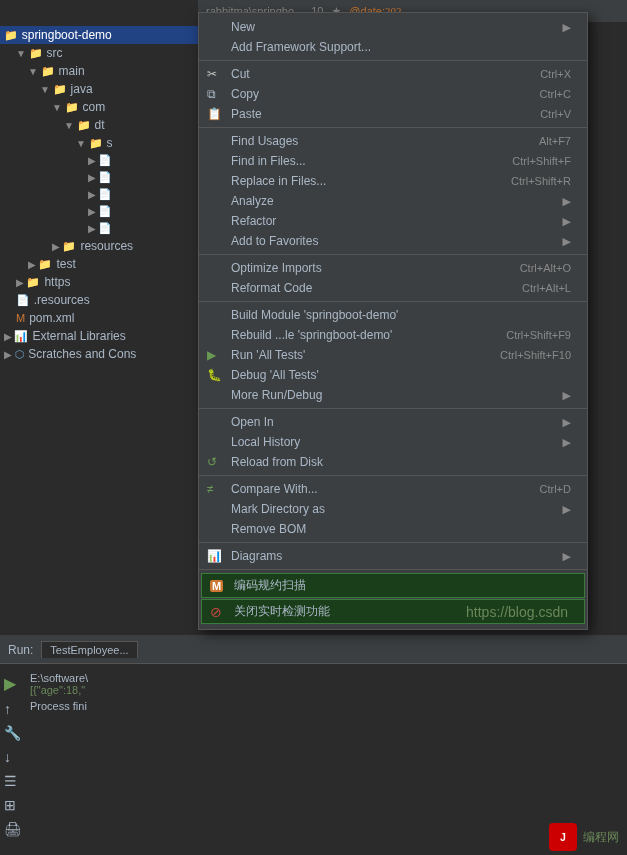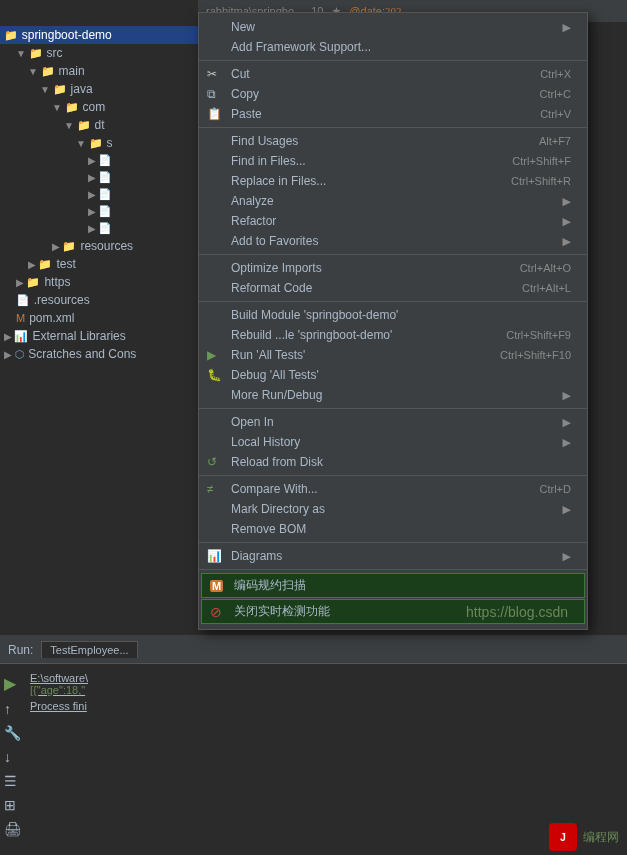--- a/index.html
+++ b/index.html
@@ -446,21 +446,21 @@
 
     <div style="position:absolute; left:4px; top:30px; display:flex; flex-direction:column; gap:8px; padding-top:8px;">
       <div style="color:#6a9955; font-size:16px; cursor:pointer;">▶</div>
       <div style="color:#a9b7c6; font-size:14px; cursor:pointer;">↑</div>
       <div style="color:#a9b7c6; font-size:14px; cursor:pointer;">🔧</div>
       <div style="color:#a9b7c6; font-size:14px; cursor:pointer;">↓</div>
       <div style="color:#a9b7c6; font-size:14px; cursor:pointer;">☰</div>
       <div style="color:#a9b7c6; font-size:14px; cursor:pointer;">⊞</div>
       <div style="color:#a9b7c6; font-size:14px; cursor:pointer;">🖨</div>
     </div>
-    <div class="run-content" style="padding-left: 30px; padding-top: 8px; text-decoration: underline;">
+    <div class="run-content" style="padding-left: 30px; padding-top: 8px;">
       <div style="color:#a9b7c6; font-size:11px;">E:\software\</div>
       <div style="color:#6a8759; font-size:11px;">[{"age":18,"</div>
       <div style="color:#a9b7c6; font-size:11px; margin-top:4px;">Process fini</div>
     </div>
   </div>
 
   <div class="watermark">
     <div class="watermark-logo">J</div>
     <span class="watermark-text">编程网</span>
   </div>

